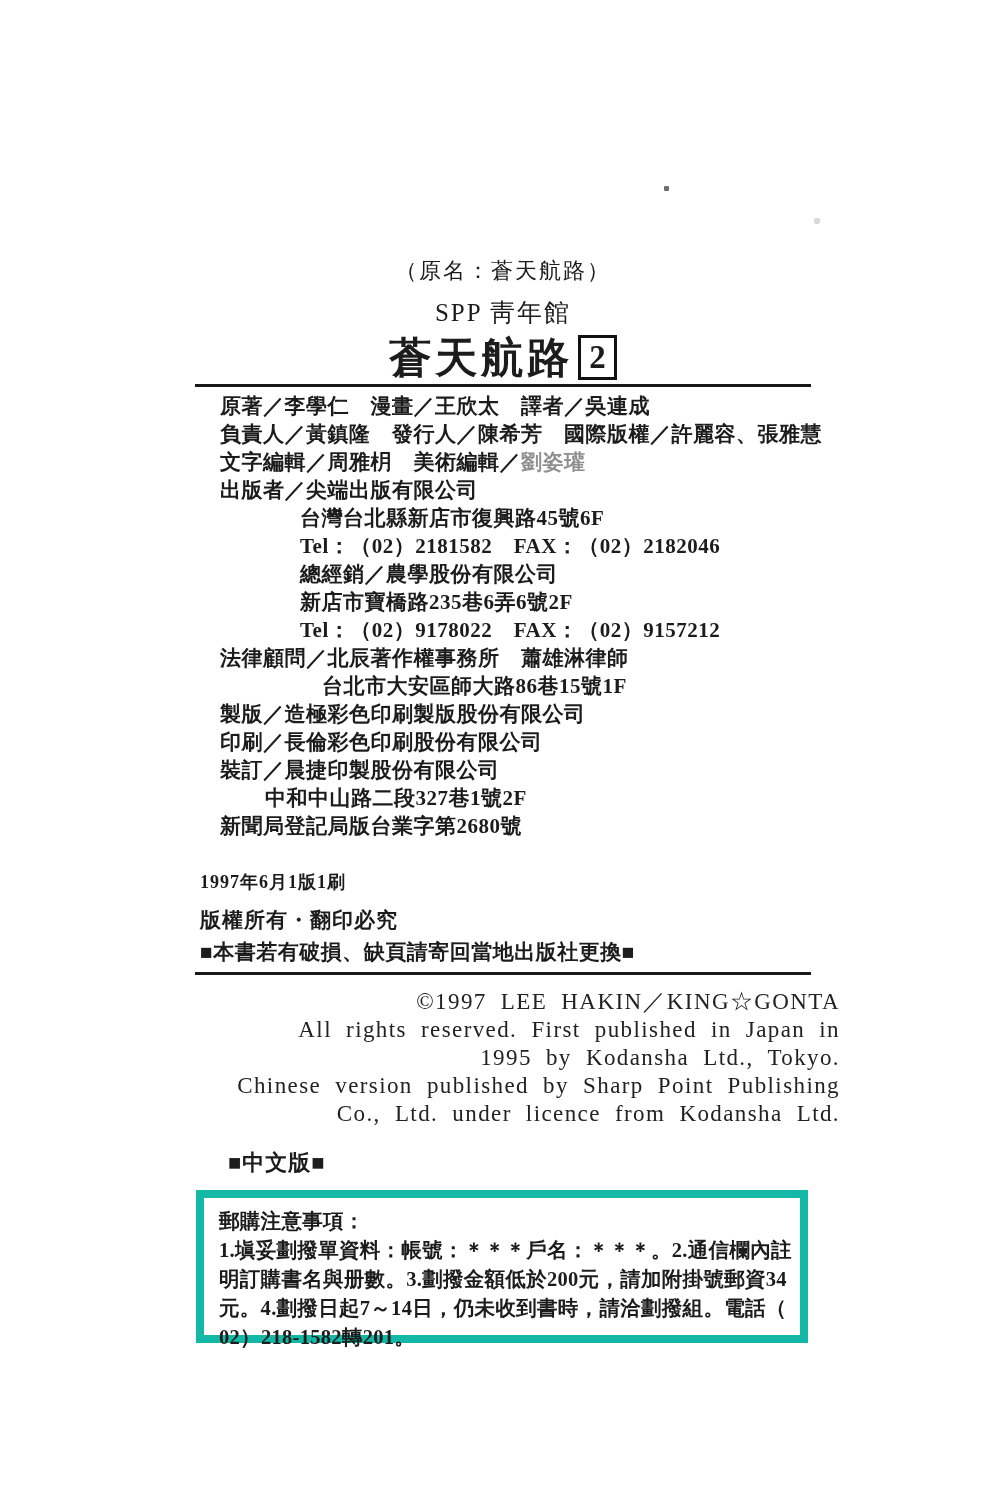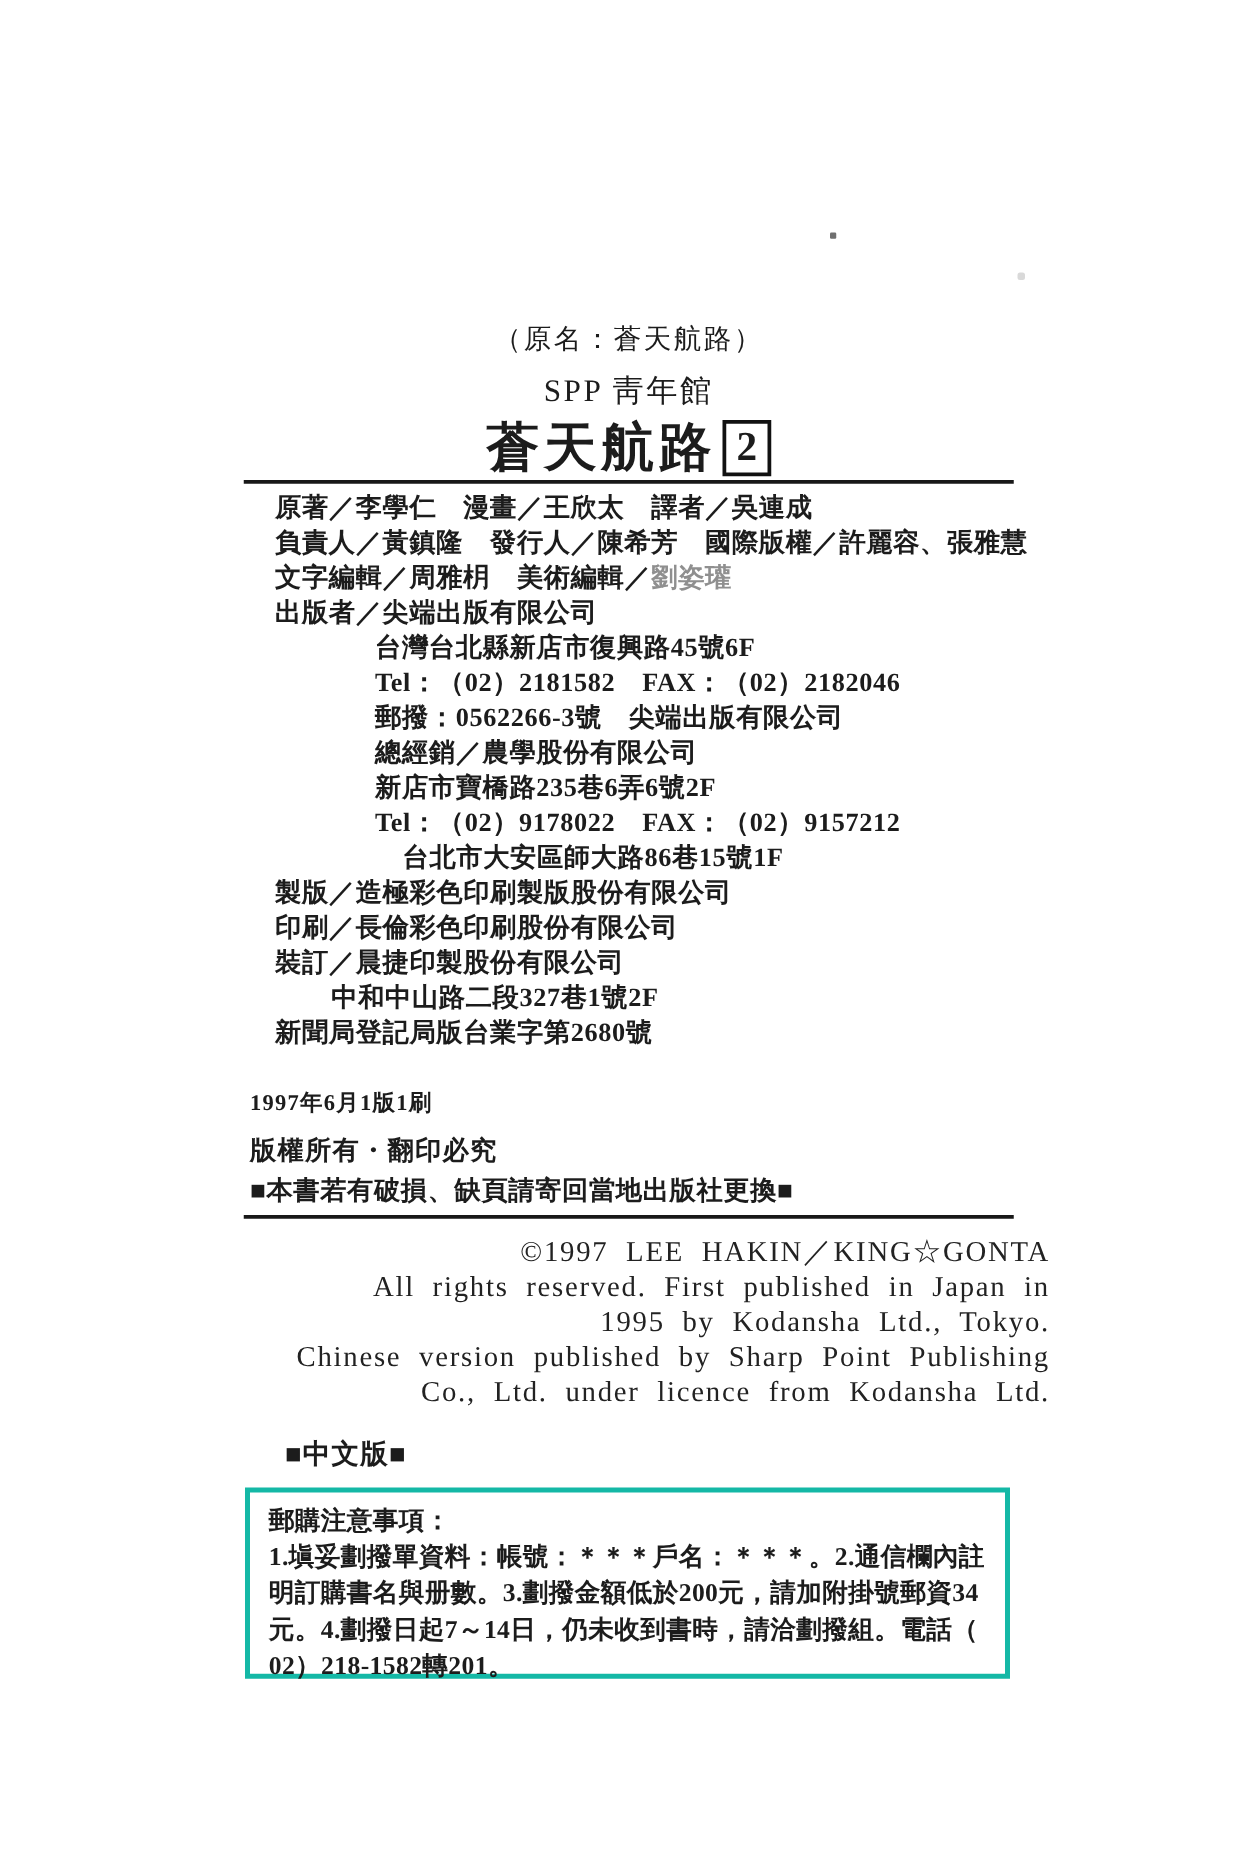--- a/index.html
+++ b/index.html
@@ -49,21 +49,21 @@
   .english {
     position:absolute; top:988px; left:200px; width:640px;
     font-size:23px; line-height:28px;
     letter-spacing:1.4px; word-spacing:7px;
     color:#222; font-weight:500;text-align:right;
   }
   .cn-label { position:absolute; top:1148px; left:200px; font-size:22px; letter-spacing:1px; font-weight:600;margin-left:28px; }
 
   .mail-box {
     position:absolute; top:1190px; left:196px; width:612px; height:153px;
-    border:4px solid #14b8a6;
+    border:8px solid #14b8a6;
     box-sizing:border-box;
     padding:9px 15px;
     font-size:20.5px; line-height:29px; letter-spacing:0.3px;
     font-weight:600;
   }
   .mail-box .line { white-space:nowrap; }
 
   .dot-artifact {
     position:absolute; left:664px; top:186px;
     width:5px; height:5px; background:#6f6f6f; border-radius:1px;
@@ -89,24 +89,24 @@
 
   <div class="rule rule-top"></div>
 
   <div class="credits">
     <div class="line">原著／李學仁　漫畫／王欣太　譯者／吳連成</div>
     <div class="line">負責人／黃鎮隆　發行人／陳希芳　國際版權／許麗容、張雅慧</div>
     <div class="line"><span>文字編輯／周雅枂　美術編輯／</span><span class="faded">劉姿瓘</span></div>
     <div class="line">出版者／尖端出版有限公司</div>
     <div class="line ind1">台灣台北縣新店市復興路45號6F</div>
     <div class="line ind1">Tel：（02）2181582　FAX：（02）2182046</div>
-    <div class="line ind1">郵撥：0562266-3號　尖端出版有限公司</div>
     <div class="line ind1">總經銷／農學股份有限公司</div>
     <div class="line ind1">新店市寶橋路235巷6弄6號2F</div>
     <div class="line ind1">Tel：（02）9178022　FAX：（02）9157212</div>
+    <div class="line">法律顧問／北辰著作權事務所　蕭雄淋律師</div>
     <div class="line ind2">台北市大安區師大路86巷15號1F</div>
     <div class="line">製版／造極彩色印刷製版股份有限公司</div>
     <div class="line">印刷／長倫彩色印刷股份有限公司</div>
     <div class="line">裝訂／晨捷印製股份有限公司</div>
     <div class="line ind3">中和中山路二段327巷1號2F</div>
     <div class="line">新聞局登記局版台業字第2680號</div>
   </div>
 
   <div class="edition">1997年6月1版1刷</div>
   <div class="rights">版權所有・翻印必究</div>

